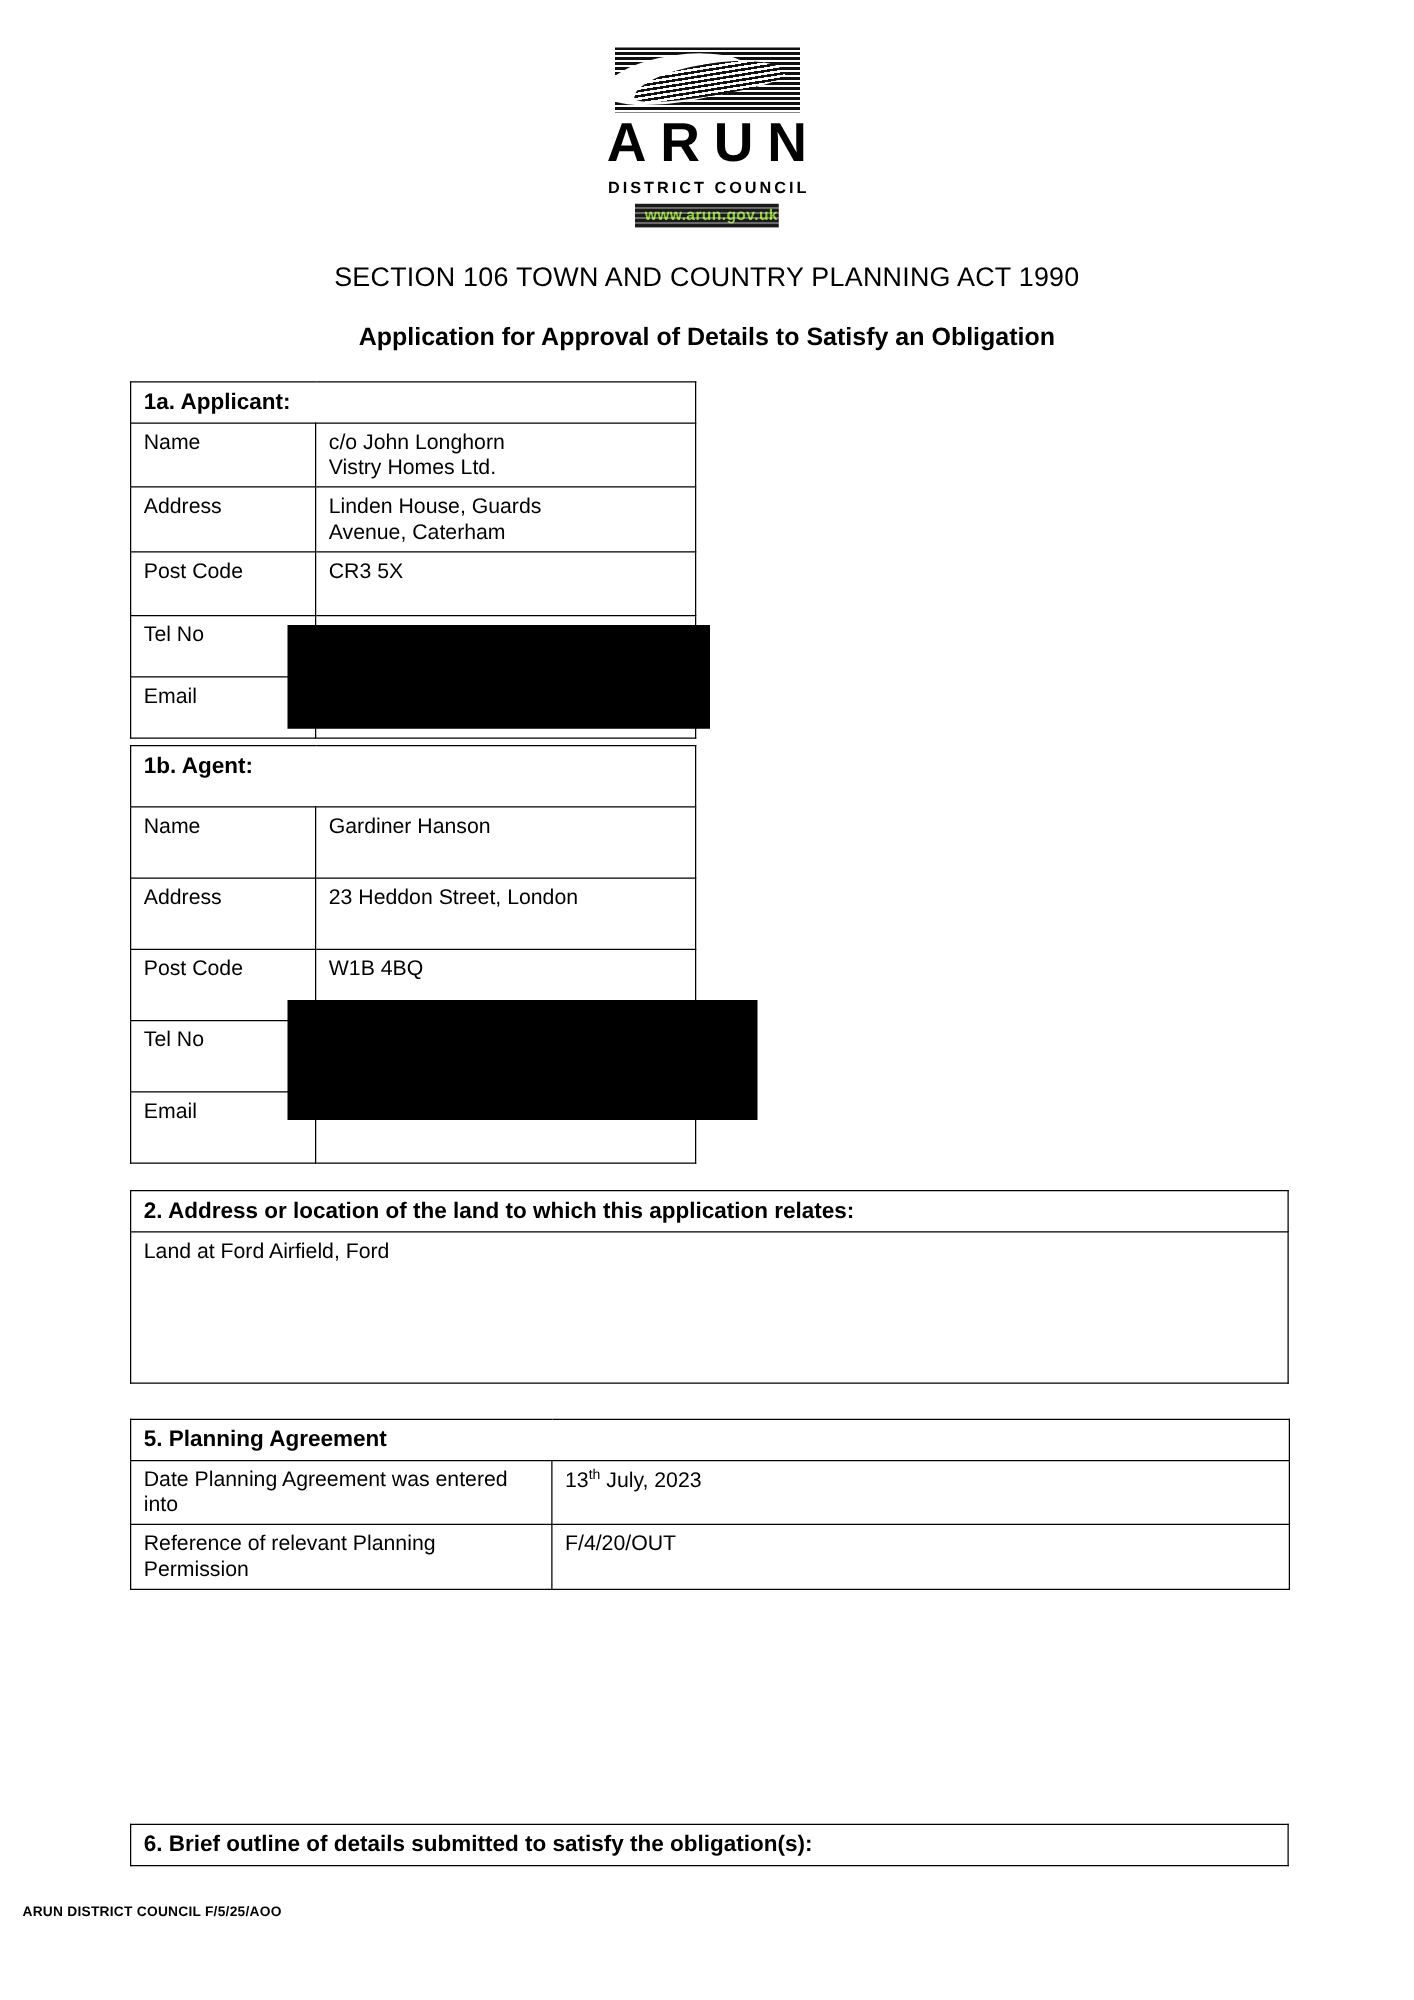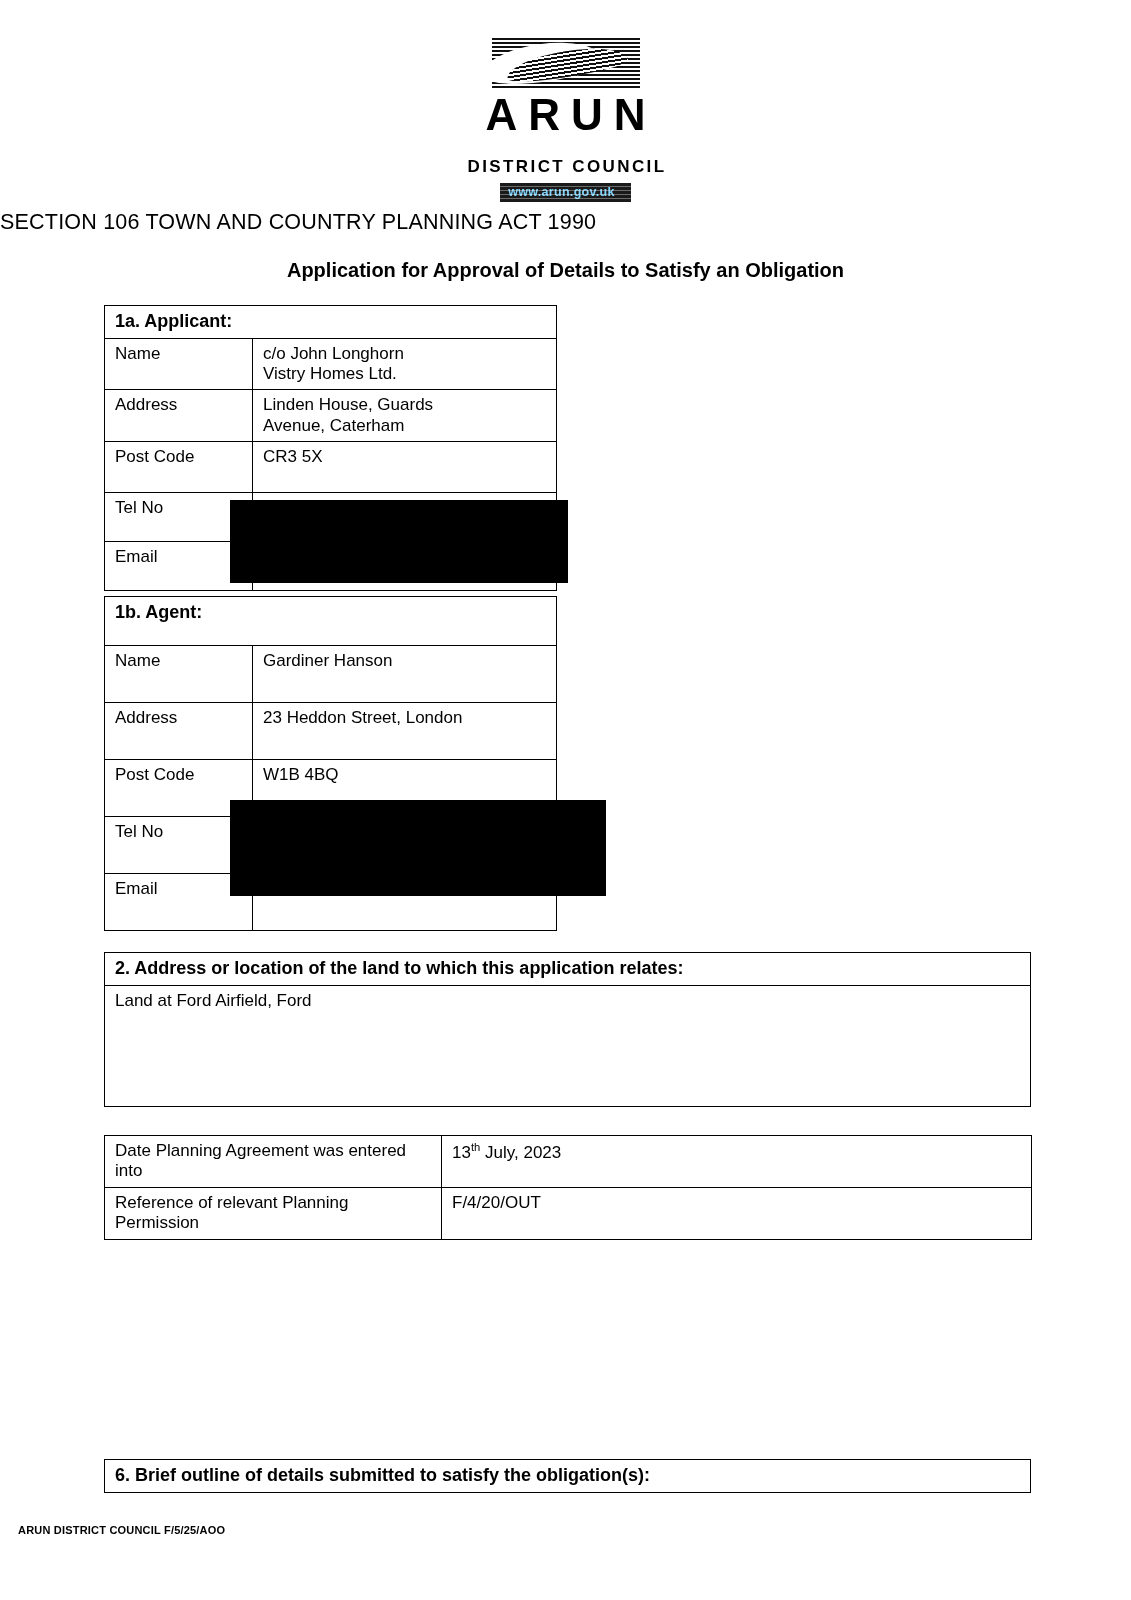--- a/index.html
+++ b/index.html
@@ -74,53 +74,54 @@
   }
   .logo-name {
     font-size: 44px;
     letter-spacing: 11px;
     font-weight: 700;
     line-height: 1.05;
     margin-top: 2px;
     padding-left: 11px;
   }
   .logo-sub {
-    font-size: 17px;
+    font-size: 13px;
     letter-spacing: 2.4px;
     font-weight: 700;
-    margin-top: 19px;
+    margin-top: 4px;
     padding-left: 3px;
   }
   .logo-url {
     margin-top: 6px;
     font-size: 12.5px;
     font-weight: 700;
     letter-spacing: 0.3px;
-    color: #7dd3fc;
+    color: #84cc16;
     background: #1a1a1a;
-    padding: 2px 16px 3px 8px;
+    padding: 2px 1px 3px 8px;
     position: relative;
   }
   .logo-url::after {
     content: "";
     position: absolute;
     left: 0; right: 0; top: 0; bottom: 0;
     background: repeating-linear-gradient(
       180deg,
       rgba(255,255,255,0) 0px, rgba(255,255,255,0) 3px,
       rgba(255,255,255,0.35) 3px, rgba(255,255,255,0.35) 4px
     );
     pointer-events: none;
   }
 
   
   .title-main {
     position: absolute;
     left: 0; right: 0;
     top: 210px;
+    text-align: center;
     font-size: 21.5px;
     letter-spacing: 0.2px;
   }
   .title-sub {
     position: absolute;
     left: 0; right: 0;
     top: 259px;
     text-align: center;
     font-size: 20px;
     font-weight: 700;
@@ -308,20 +309,23 @@
   </div>
 
   <div id="block-5">
     <table class="doc">
       <colgroup>
           <col style="width:337px">
           <col style="width:590px">
         </colgroup>
       <tbody>
         <tr>
+          <td class="hdr" colspan="2">5. Planning Agreement</td>
+        </tr>
+        <tr>
           <td>Date Planning Agreement was entered into</td>
           <td><span>13</span><sup>th</sup><span> July, 2023</span></td>
         </tr>
         <tr>
           <td>Reference of relevant Planning Permission</td>
           <td>F/4/20/OUT</td>
         </tr>
       </tbody>
     </table>
   </div>

